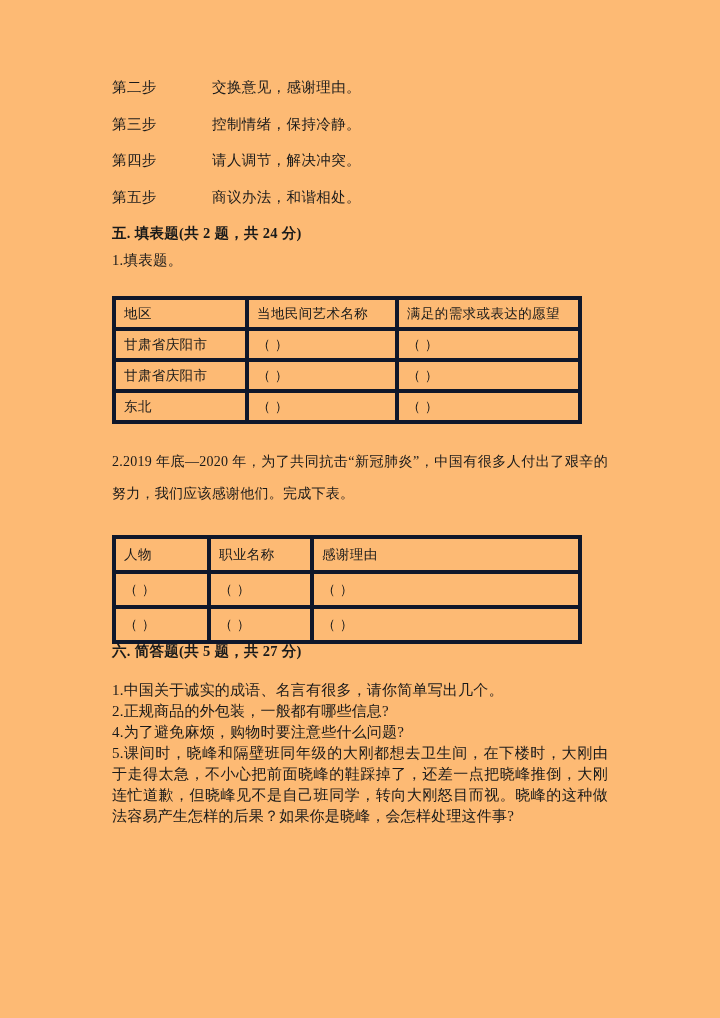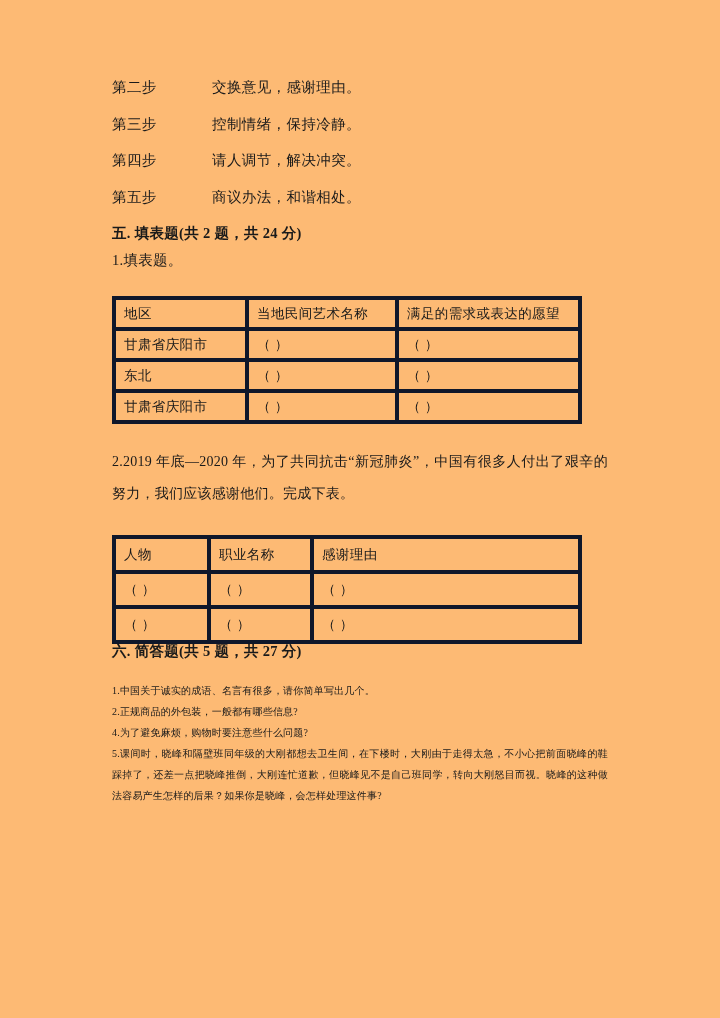--- a/index.html
+++ b/index.html
@@ -85,21 +85,21 @@
 
   .t2 { margin-top: 25px; }
   .t2 .c1 { width: 95px; }
   .t2 .c2 { width: 103px; }
   .t2 .c3 { width: 268px; }
   .t2 td { height: 35px; }
 
   
   .qlist {
     margin-top: 21px;
-    font-size: 10px;
+    font-size: 15px;
     line-height: 21px;
     letter-spacing: 0.2px;
   }
   .qlist .qitem { text-align: justify; }
   .qlist .qitem.long { text-align: justify; }
 </style>
 </head>
 <body>
 
 <div class="page">
@@ -133,26 +133,26 @@
         <td class="c1">地区</td>
         <td class="c2">当地民间艺术名称</td>
         <td class="c3">满足的需求或表达的愿望</td>
       </tr>
       <tr>
         <td class="c1">甘肃省庆阳市</td>
         <td class="c2">（          ）</td>
         <td class="c3">（          ）</td>
       </tr>
       <tr>
-        <td class="c1">东北</td>
+        <td class="c1">甘肃省庆阳市</td>
         <td class="c2">（          ）</td>
         <td class="c3">（          ）</td>
       </tr>
       <tr>
-        <td class="c1">甘肃省庆阳市</td>
+        <td class="c1">东北</td>
         <td class="c2">（          ）</td>
         <td class="c3">（          ）</td>
       </tr>
     </tbody>
   </table>
 
   <div class="para-block">2.2019 年底—2020 年，为了共同抗击“新冠肺炎”，中国有很多人付出了艰辛的努力，我们应该感谢他们。完成下表。</div>
 
   <table class="exam-table t2">
     <tbody>

